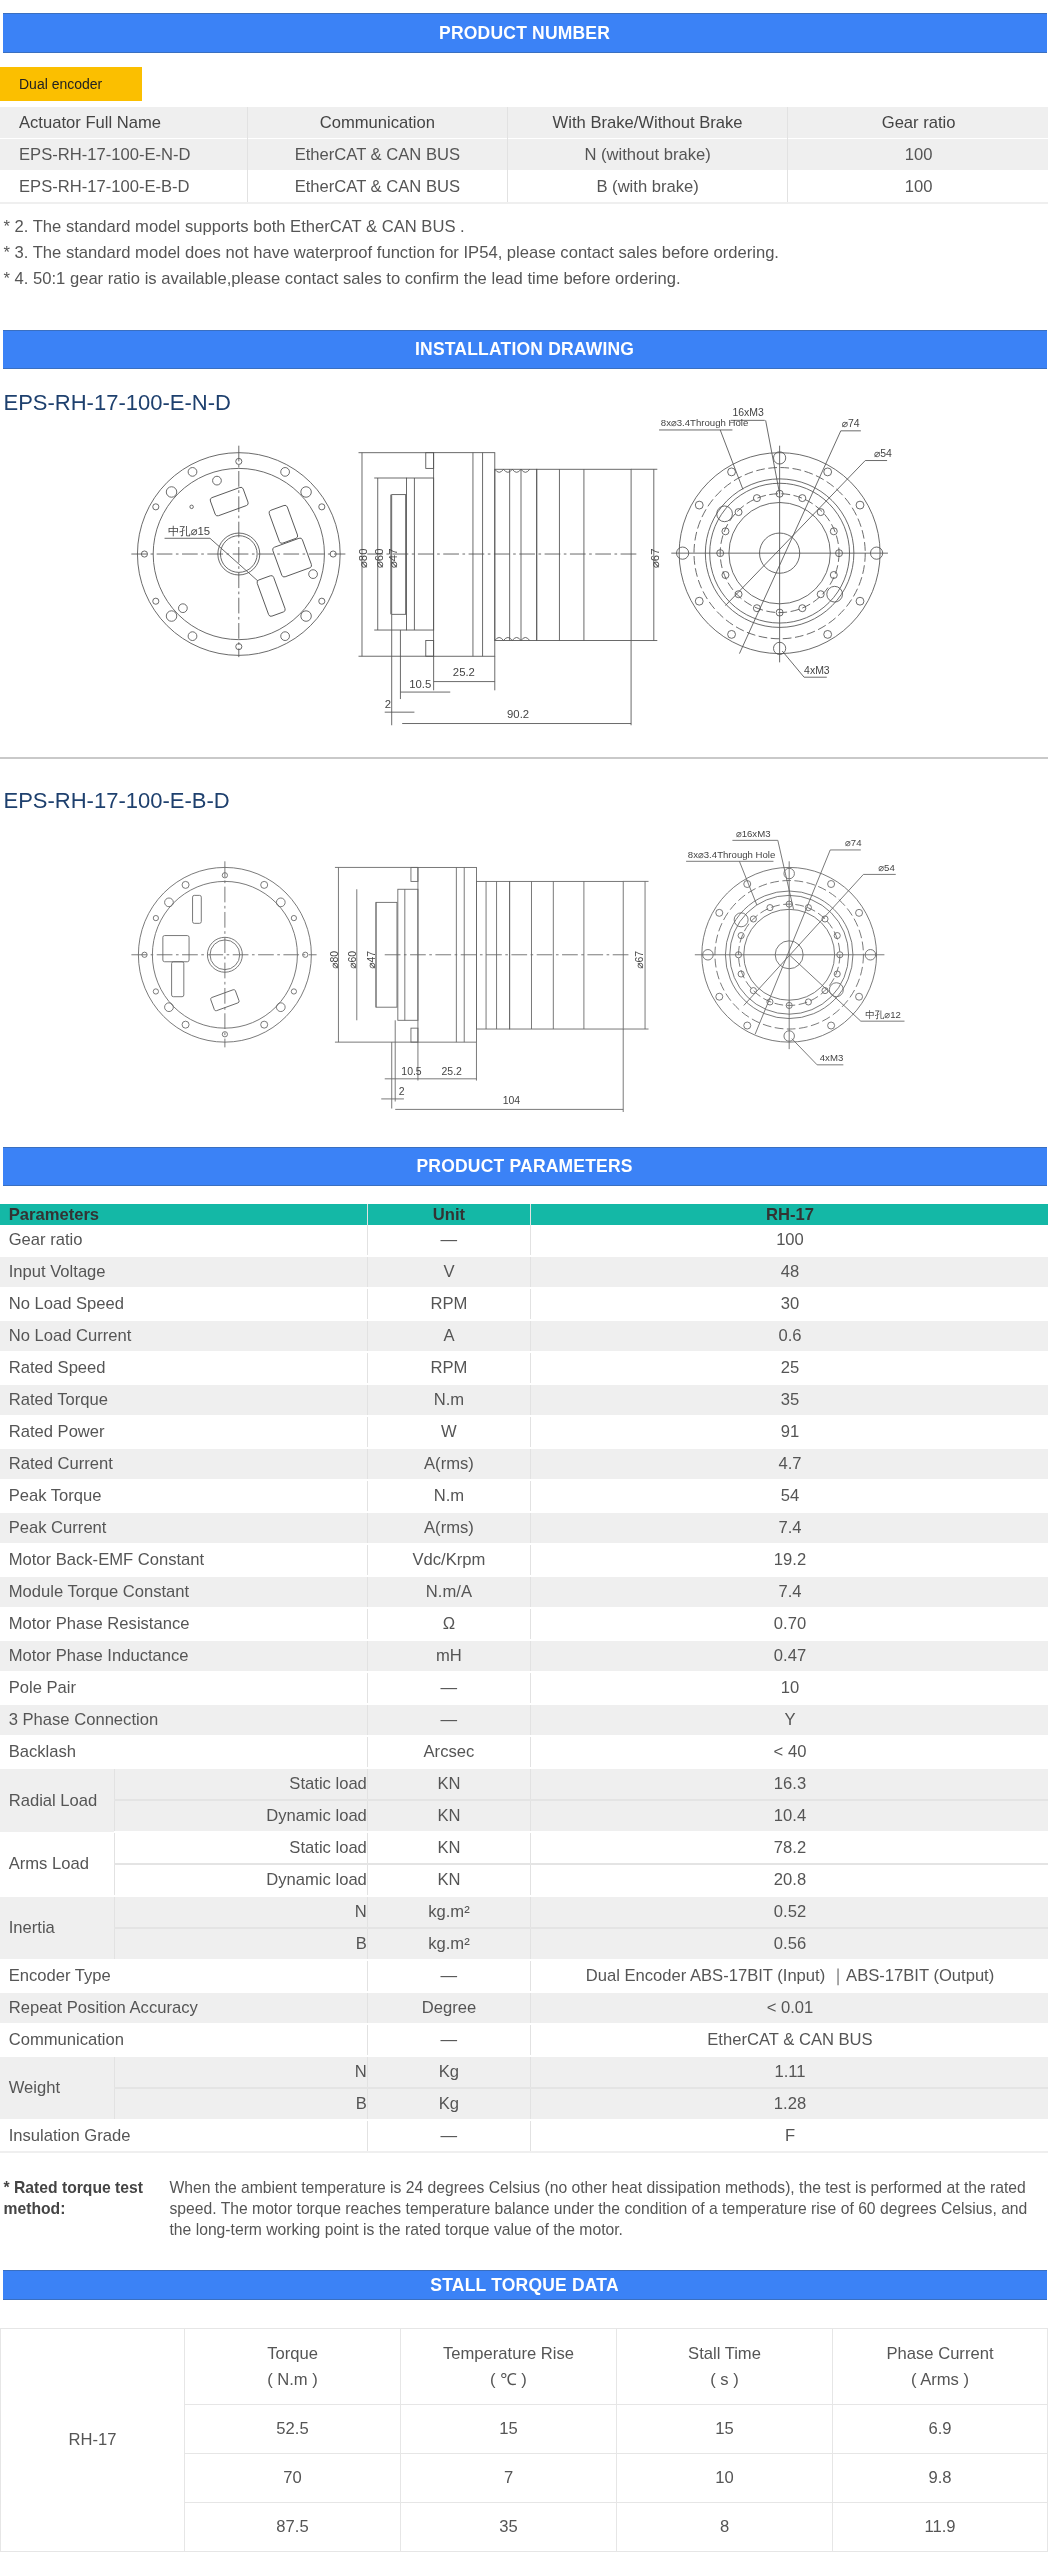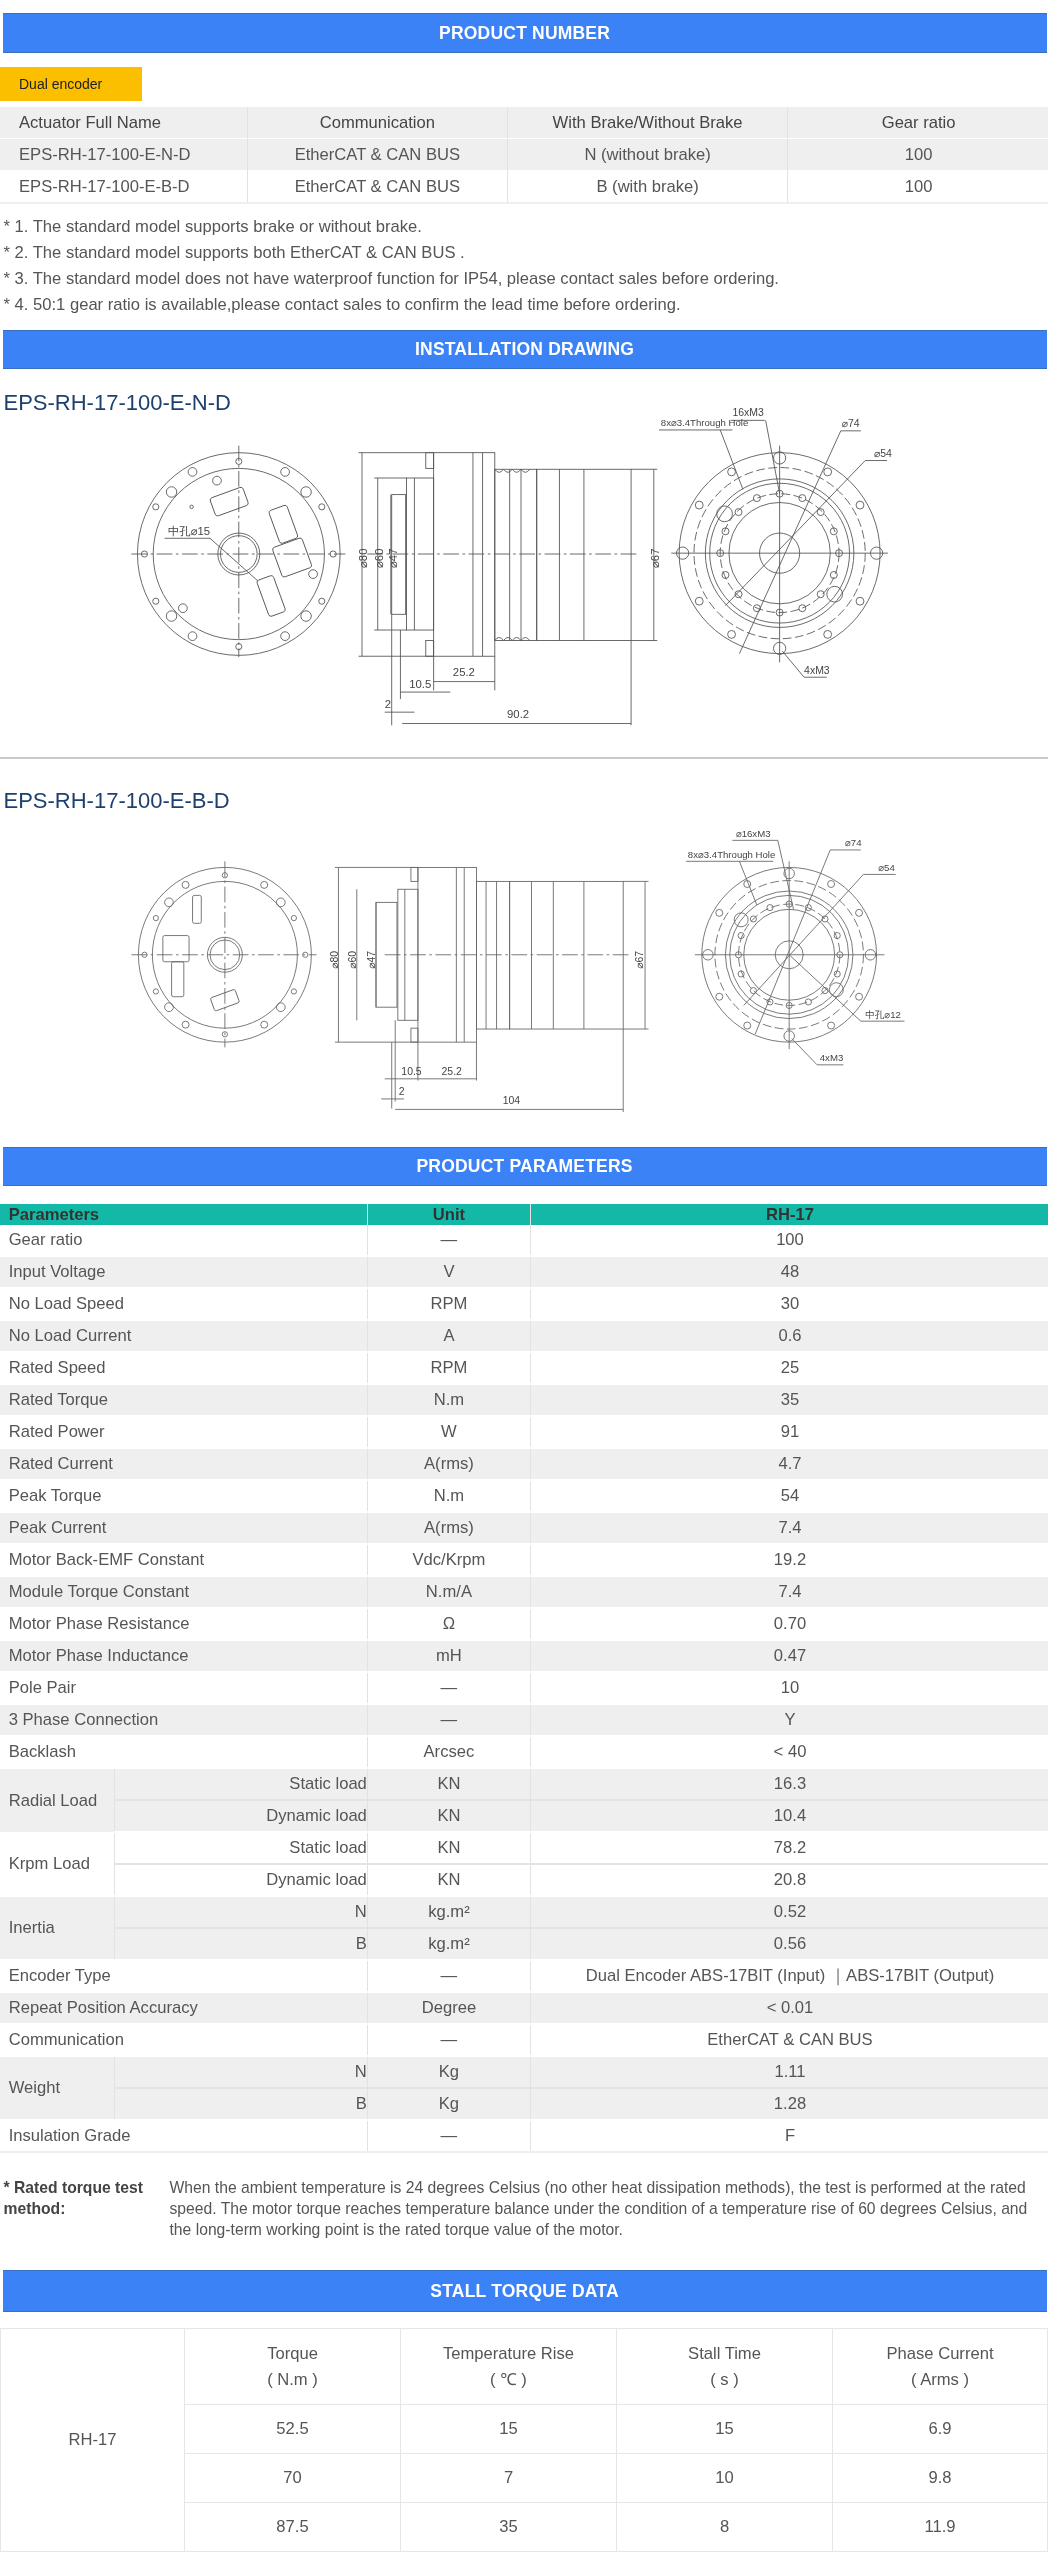--- a/index.html
+++ b/index.html
@@ -64,21 +64,20 @@
   <tr>
     <td class="first">EPS-RH-17-100-E-B-D</td>
     <td>EtherCAT &amp; CAN BUS</td>
     <td>B (with brake)</td>
     <td style="border-right:0">100</td>
   </tr>
 </tbody>
   </table>
 
 <div class="notes">
-  <div>* 1. The standard model supports brake or without brake.</div>
   <div>* 2. The standard model supports both EtherCAT &amp; CAN BUS .</div>
   <div>* 3. The standard model does not have waterproof function for IP54, please contact sales before ordering.</div>
   <div>* 4. 50:1 gear ratio is available,please contact sales to confirm the lead time before ordering.</div>
 </div>
 
 <div class="sec-header" style="top:330px;height:39px;">INSTALLATION DRAWING</div>
 
 <div class="model-title" style="top:390px;">EPS-RH-17-100-E-N-D</div>
 
 <svg class="drawing" style="top:402px;" width="1049" height="332" viewBox="0 460 1200 380" stroke="#555" fill="none" stroke-width="1">
@@ -470,21 +469,21 @@
     <td class="sub nb">Static load</td>
     <td class="nb">KN</td>
     <td class="nb" style="border-right:0">16.3</td>
   </tr>
   <tr class="g">
     <td class="sub">Dynamic load</td>
     <td>KN</td>
     <td style="border-right:0">10.4</td>
   </tr>
   <tr>
-    <td class="lbl" rowspan="2">Krpm Load</td>
+    <td class="lbl" rowspan="2">Arms Load</td>
     <td class="sub nb">Static load</td>
     <td class="nb">KN</td>
     <td class="nb" style="border-right:0">78.2</td>
   </tr>
   <tr>
     <td class="sub">Dynamic load</td>
     <td>KN</td>
     <td style="border-right:0">20.8</td>
   </tr>
   <tr class="g">
@@ -530,21 +529,21 @@
     <td style="border-right:0">F</td>
   </tr>
 </tbody>
   </table>
 
 <div class="foot">
   <div class="flab">* Rated torque test method:</div>
   <div class="fbody">When the ambient temperature is 24 degrees Celsius (no other heat dissipation methods), the test is performed at the rated speed. The motor torque reaches temperature balance under the condition of a temperature rise of 60 degrees Celsius, and the long-term working point is the rated torque value of the motor.</div>
 </div>
 
-<div class="sec-header" style="top:2270px;height:42px;">STALL TORQUE DATA</div>
+<div class="sec-header" style="top:2270px;height:30px;">STALL TORQUE DATA</div>
 
 <table class="st-table">
   <colgroup>
       <col style="width:184px">
       <col style="width:216px">
       <col style="width:216px">
       <col style="width:216px">
       <col style="width:215px">
     </colgroup>
   <tbody>

